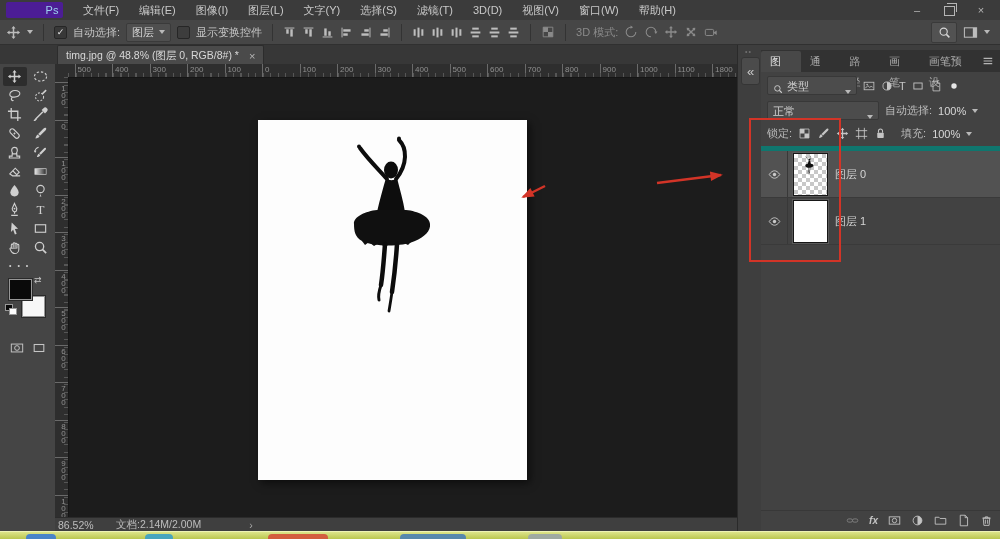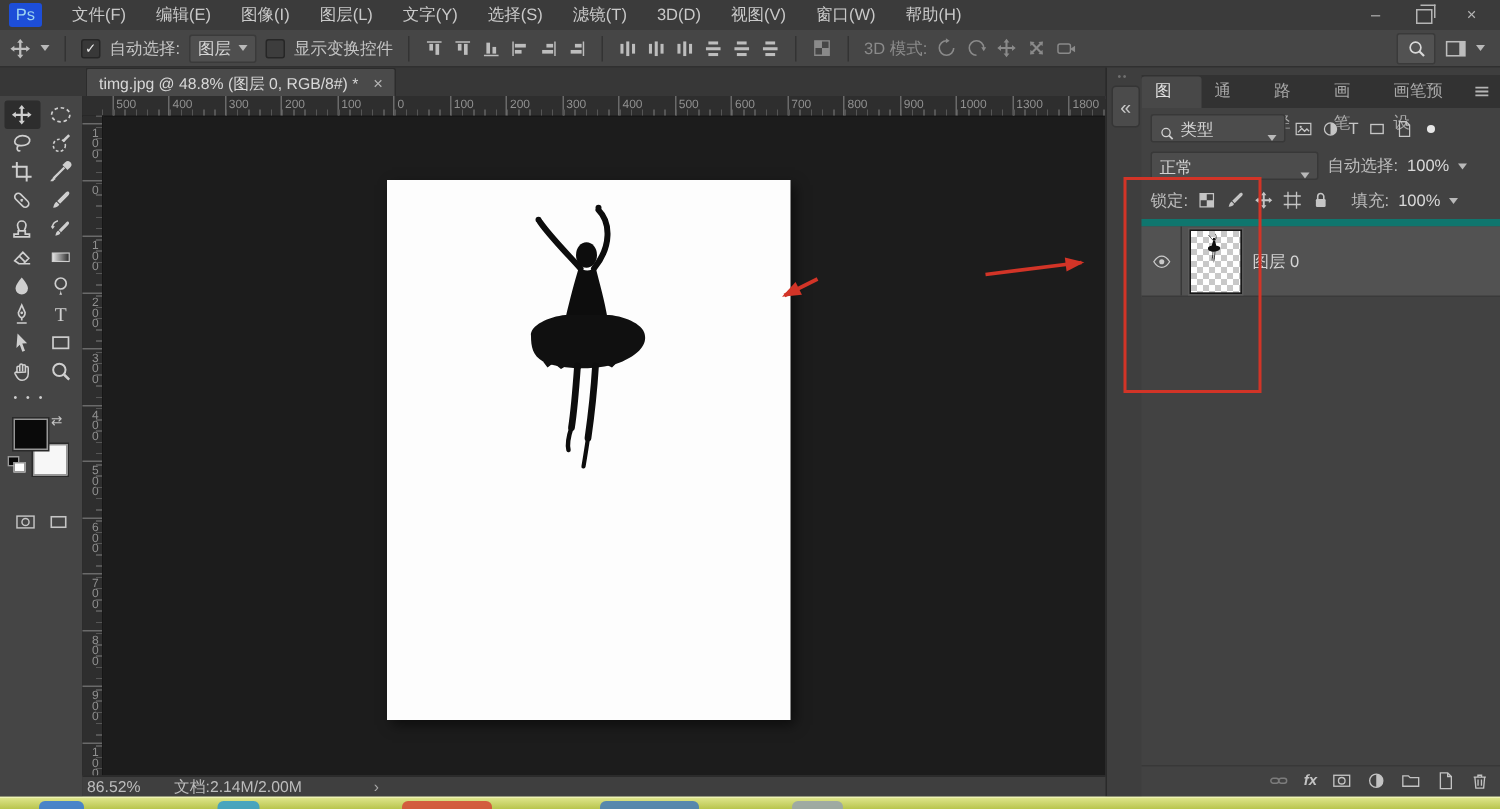--- a/index.html
+++ b/index.html
@@ -2,22 +2,22 @@
 <html><head>
 <meta charset="utf-8">
 <style>
   html,body{margin:0;padding:0;width:1000px;height:539px;overflow:hidden;
     font-family:"Liberation Sans","DejaVu Sans",sans-serif;background:#1d1d1d;}
   .app{position:absolute;inset:0;width:1000px;height:539px;}
   svg.ic{display:block;}
   
   .menubar{position:absolute;left:0;top:0;width:1000px;height:20px;background:#3b3b3b;
     border-bottom:1px solid #2a2a2a;display:flex;align-items:center;color:#c9c9c9;font-size:11px;}
-  .ps-logo{width:22px;height:16px;margin:0 10px 0 6px;background:#1d4ed8;color:#9cd3f0;
-    font-weight:normal;font-size:11px;display:flex;align-items:center;justify-content:center;border-radius:2px;}
+  .ps-logo{width:22px;height:16px;margin:0 10px 0 6px;background:#4c1d95;color:#9cd3f0;
+    font-weight:normal;font-size:11px;display:flex;align-items:center;justify-content:center;border-radius:2px;padding-left:35px;}
   .menu-item{padding:0 10px;line-height:20px;cursor:default;}
   .win-controls{margin-left:auto;display:flex;gap:18px;margin-right:12px;align-items:center;color:#b5b5b5;}
   .win-btn{width:14px;height:12px;display:flex;align-items:center;justify-content:center;font-size:11px;}
   .ic-restore{width:9px;height:8px;border:1px solid #b5b5b5;position:relative;margin-top:2px;}
   .ic-restore:before{content:"";position:absolute;left:2px;top:-4px;width:9px;height:8px;border:1px solid #b5b5b5;border-bottom:none;border-left:none;}
   
   .optionsbar{position:absolute;left:0;top:20px;width:1000px;height:25px;background:#464646;
     border-bottom:1px solid #303030;display:flex;align-items:center;color:#c5c5c5;font-size:11px;gap:6px;padding:0 6px;box-sizing:border-box;}
   .vdiv{width:1px;height:17px;background:#333;margin:0 4px;flex:none;}
   .chk{width:11px;height:11px;background:#383838;border:1px solid #262626;border-radius:2px;
@@ -526,21 +526,21 @@
       <div class="rl-h" style="left:231.5px">100</div>
       <div class="rl-h" style="left:269px">200</div>
       <div class="rl-h" style="left:306.5px">300</div>
       <div class="rl-h" style="left:344px">400</div>
       <div class="rl-h" style="left:381.5px">500</div>
       <div class="rl-h" style="left:419px">600</div>
       <div class="rl-h" style="left:456.5px">700</div>
       <div class="rl-h" style="left:494px">800</div>
       <div class="rl-h" style="left:531.5px">900</div>
       <div class="rl-h" style="left:569px">1000</div>
-      <div class="rl-h" style="left:606.5px">1300</div>
+      <div class="rl-h" style="left:606.5px">1100</div>
       <div class="rl-h" style="left:644px">1800</div>
     </div>
     <div class="ruler-v">
       <div class="rl-v" style="top:5px">100</div>
       <div class="rl-v" style="top:42.5px">0</div>
       <div class="rl-v" style="top:80px">100</div>
       <div class="rl-v" style="top:117.5px">200</div>
       <div class="rl-v" style="top:155px">300</div>
       <div class="rl-v" style="top:192.5px">400</div>
       <div class="rl-v" style="top:230px">500</div>
@@ -641,20 +641,29 @@
                 <use href="#sym-eye"></use>
               </svg>
           </div>
           <div class="thumb checker">
             <svg width="31" height="39" viewBox="0 0 269 360" style="display:block">
                 <use href="#dancer"></use>
               </svg>
           </div>
           <span>图层 0</span>
         </div>
+        <div class="lrow">
+          <div class="eyecell">
+            <svg class="ic" width="13" height="13">
+                <use href="#sym-eye"></use>
+              </svg>
+          </div>
+          <div class="thumb"></div>
+          <span>图层 1</span>
+        </div>
       </div>
 
       <div class="pbottom">
         <svg class="ic" width="13" height="13" style="color:#7c7c7c">
             <use href="#sym-chain"></use>
           </svg>
         <span class="fx">fx</span>
         <svg class="ic" width="13" height="13">
             <use href="#sym-mask"></use>
           </svg>

